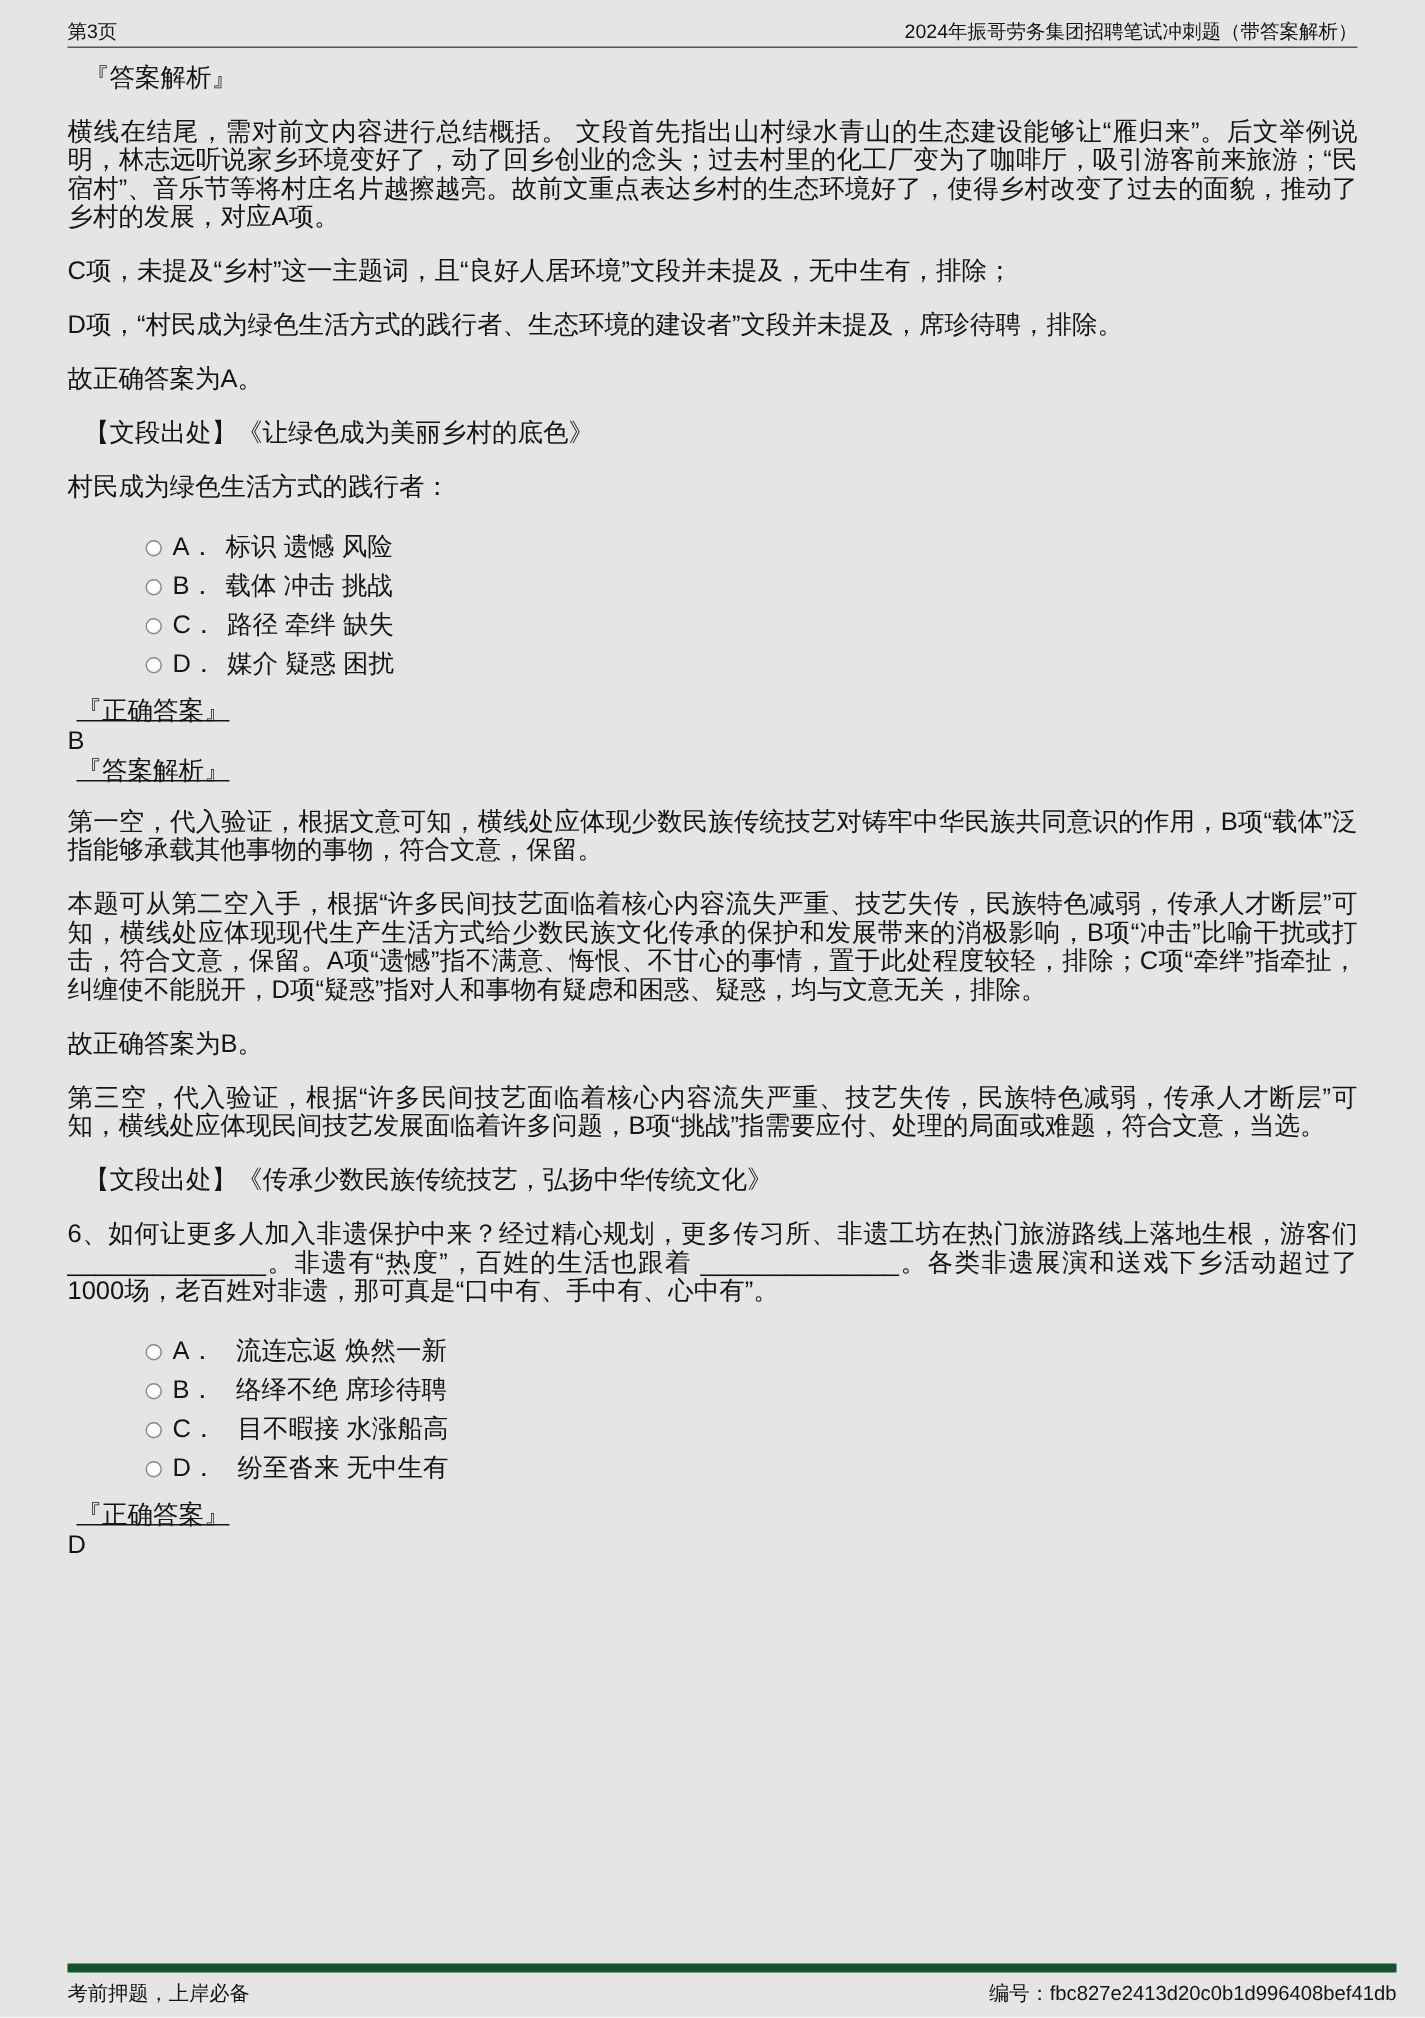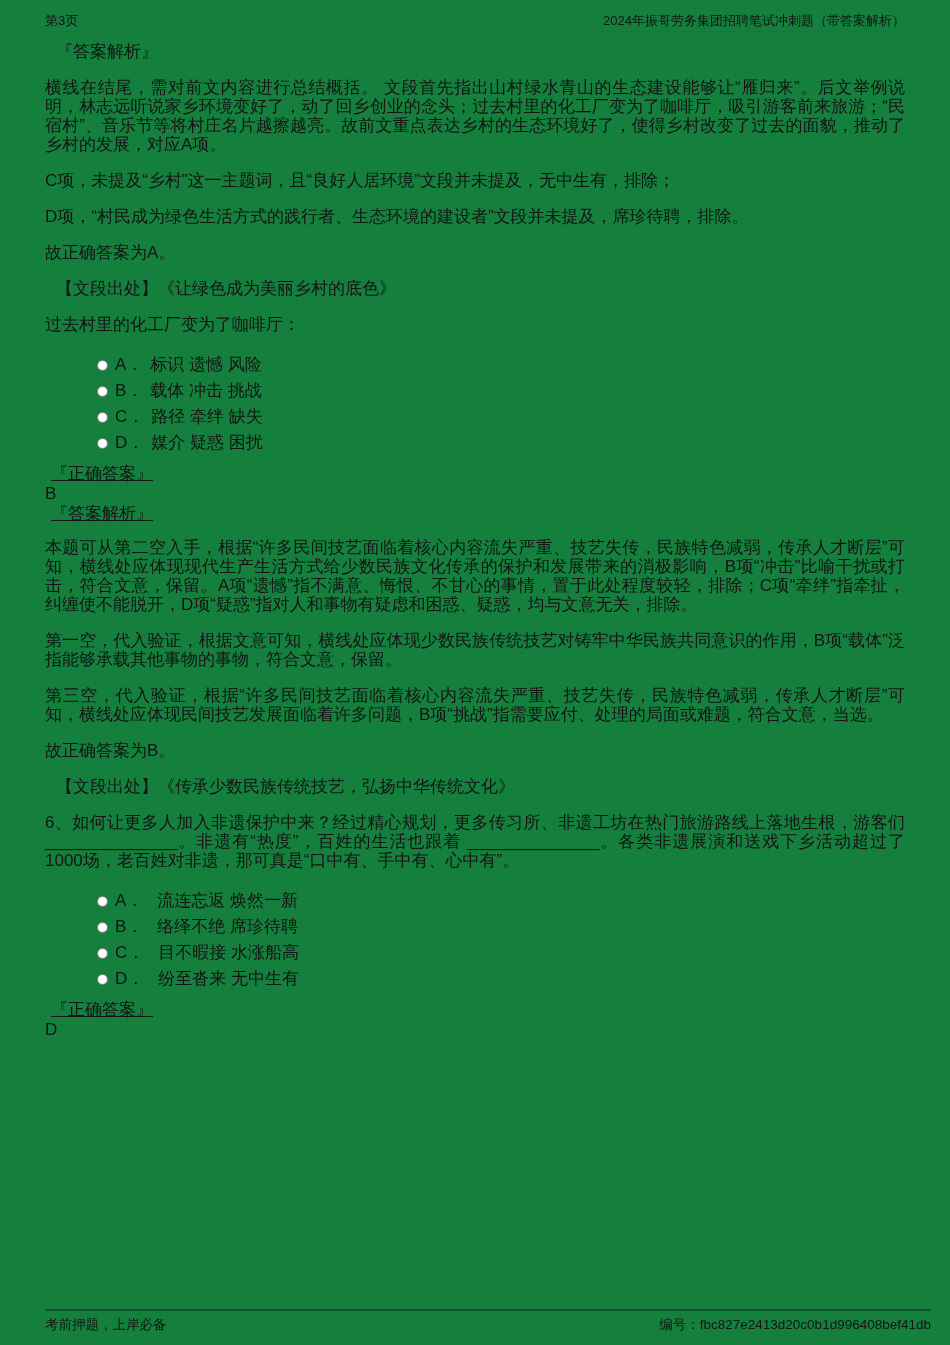--- a/index.html
+++ b/index.html
@@ -1,21 +1,21 @@
 <!DOCTYPE html>
 <html><head>
 <meta charset="utf-8">
 <style>
   * { box-sizing: border-box; }
   html, body { margin: 0; padding: 0; background: #ffffff; }
   .page {
     position: relative;
     width: 950px;
     height: 1345px;
-    background: #15803d;
+    background: #e5e5e5;
     font-family: "Liberation Sans", sans-serif;
     color: #141414;
     overflow: hidden;
   }
   
   .page-header {
     position: absolute;
     top: 13px; left: 45px; width: 860px;
     display: flex;
     justify-content: space-between;
@@ -57,21 +57,21 @@
     background: radial-gradient(circle at 35% 30%, #ffffff 55%, #d9d9d9 100%);
     margin-right: 7px;
     margin-top: 3px;
   }
   .opt-letter { margin-right: 7px; }
   .opts-wide .opt-letter { margin-right: 14px; }
   
   .page-footer {
     position: absolute;
     top: 1309px; left: 45px; width: 886px;
-    border-top: 2px solid #14532d;
+    border-top: 6px solid #14532d;
     padding-top: 5px;
     display: flex;
     justify-content: space-between;
     font-size: 13.5px;
     line-height: 17px;
   }
   .footer-right { white-space: nowrap; }
 </style>
 </head>
 <body>
@@ -85,21 +85,21 @@
 
   <main class="doc-body">
 
     <p class="label-line">『答案解析』</p>
     <p class="para">横线在结尾，需对前文内容进行总结概括。 文段首先指出山村绿水青山的生态建设能够让“雁归来”。后文举例说明，林志远听说家乡环境变好了，动了回乡创业的念头；过去村里的化工厂变为了咖啡厅，吸引游客前来旅游；“民宿村”、音乐节等将村庄名片越擦越亮。故前文重点表达乡村的生态环境好了，使得乡村改变了过去的面貌，推动了乡村的发展，对应A项。</p>
     <p class="para">C项，未提及“乡村”这一主题词，且“良好人居环境”文段并未提及，无中生有，排除；</p>
     <p class="para">D项，“村民成为绿色生活方式的践行者、生态环境的建设者”文段并未提及，席珍待聘，排除。</p>
     <p class="para">故正确答案为A。</p>
     <p class="label-line">【文段出处】《让绿色成为美丽乡村的底色》</p>
 
-    <p class="para">过去村里的化工厂变为了咖啡厅：</p>
+    <p class="para">村民成为绿色生活方式的践行者：</p>
 
     <div class="options">
       <div class="option-row">
         <span class="radio"></span>
         <span class="opt-letter">A．</span>
         <span class="opt-text">标识 遗憾 风险</span>
       </div>
       <div class="option-row">
         <span class="radio"></span>
         <span class="opt-letter">B．</span>
@@ -113,24 +113,24 @@
       <div class="option-row">
         <span class="radio"></span>
         <span class="opt-letter">D．</span>
         <span class="opt-text">媒介 疑惑 困扰</span>
       </div>
     </div>
 
     <p class="tight-label">『正确答案』</p>
     <p class="tight">B</p>
     <p class="tight-label after-gap">『答案解析』</p>
+    <p class="para">第一空，代入验证，根据文意可知，横线处应体现少数民族传统技艺对铸牢中华民族共同意识的作用，B项“载体”泛指能够承载其他事物的事物，符合文意，保留。</p>
     <p class="para">本题可从第二空入手，根据“许多民间技艺面临着核心内容流失严重、技艺失传，民族特色减弱，传承人才断层”可知，横线处应体现现代生产生活方式给少数民族文化传承的保护和发展带来的消极影响，B项“冲击”比喻干扰或打击，符合文意，保留。A项“遗憾”指不满意、悔恨、不甘心的事情，置于此处程度较轻，排除；C项“牵绊”指牵扯，纠缠使不能脱开，D项“疑惑”指对人和事物有疑虑和困惑、疑惑，均与文意无关，排除。</p>
-    <p class="para">第一空，代入验证，根据文意可知，横线处应体现少数民族传统技艺对铸牢中华民族共同意识的作用，B项“载体”泛指能够承载其他事物的事物，符合文意，保留。</p>
+    <p class="para">故正确答案为B。</p>
     <p class="para">第三空，代入验证，根据“许多民间技艺面临着核心内容流失严重、技艺失传，民族特色减弱，传承人才断层”可知，横线处应体现民间技艺发展面临着许多问题，B项“挑战”指需要应付、处理的局面或难题，符合文意，当选。</p>
-    <p class="para">故正确答案为B。</p>
     <p class="label-line">【文段出处】《传承少数民族传统技艺，弘扬中华传统文化》</p>
 
     <p class="para">6、如何让更多人加入非遗保护中来？经过精心规划，更多传习所、非遗工坊在热门旅游路线上落地生根，游客们 ______________。非遗有“热度”，百姓的生活也跟着 ______________。各类非遗展演和送戏下乡活动超过了1000场，老百姓对非遗，那可真是“口中有、手中有、心中有”。</p>
 
     <div class="options opts-wide">
       <div class="option-row">
         <span class="radio"></span>
         <span class="opt-letter">A．</span>
         <span class="opt-text">流连忘返 焕然一新</span>
       </div>

